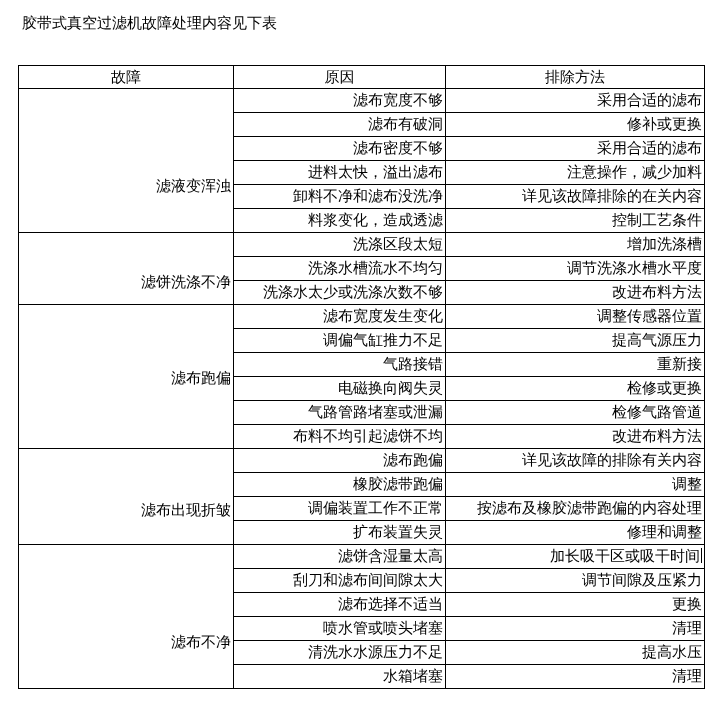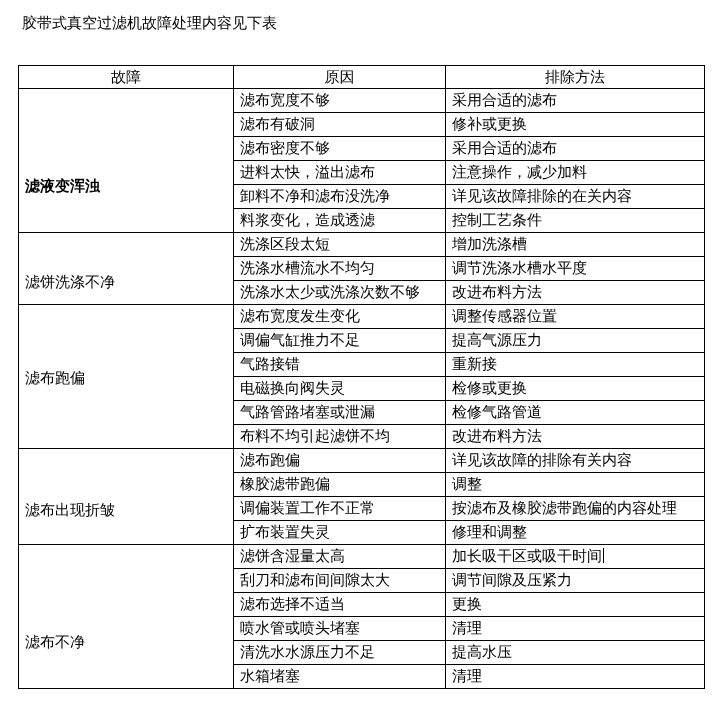--- a/index.html
+++ b/index.html
@@ -31,20 +31,21 @@
     width: 686px;
   }
   table.fault-table th,
   table.fault-table td {
     border: 1px solid #000000;
     font-size: 15px;
     font-weight: normal;
     box-sizing: border-box;
     overflow: hidden;
     white-space: nowrap;
+    text-align: right;
   }
   table.fault-table th {
     height: 23px;
     text-align: center;
     padding: 0;
     vertical-align: middle;
   }
   table.fault-table td {
     height: 24px;
     padding: 0 2px 0 6px;
@@ -76,21 +77,21 @@
     </colgroup>
     <thead>
       <tr>
         <th>故障</th>
         <th>原因</th>
         <th>排除方法</th>
       </tr>
     </thead>
     <tbody id="table-body">
         <tr>
-          <td class="fault-cell" rowspan="6" style="padding-top: 51px; font-weight: bold;">滤液变浑浊</td>
+          <td class="fault-cell" rowspan="6" style="padding-top: 51px;">滤液变浑浊</td>
           <td>滤布宽度不够</td>
           <td>采用合适的滤布</td>
         </tr>
         <tr>
           <td>滤布有破洞</td>
           <td>修补或更换</td>
         </tr>
         <tr>
           <td>滤布密度不够</td>
           <td>采用合适的滤布</td>

